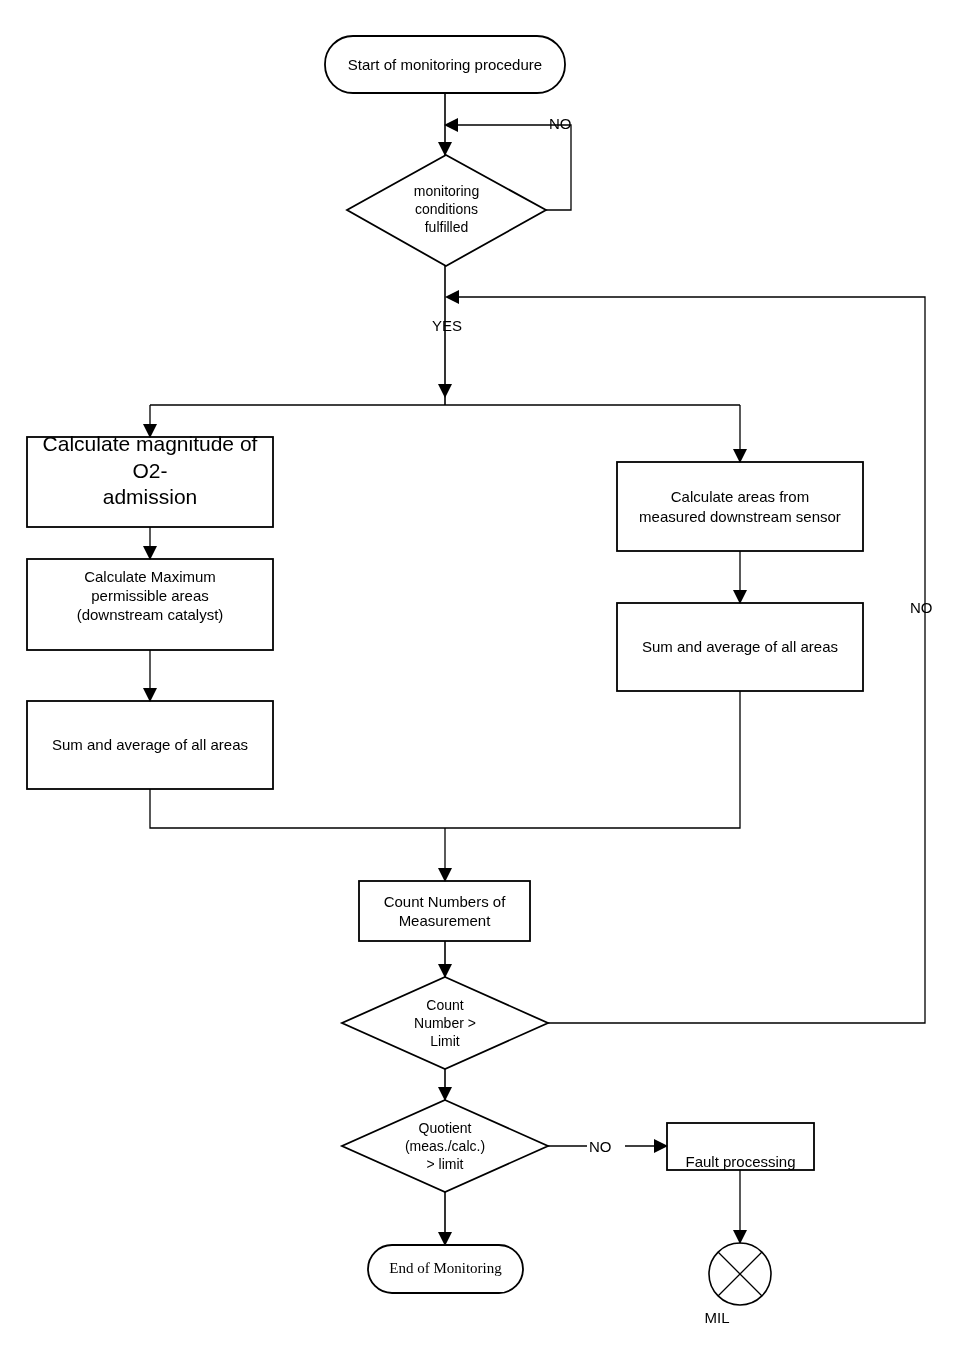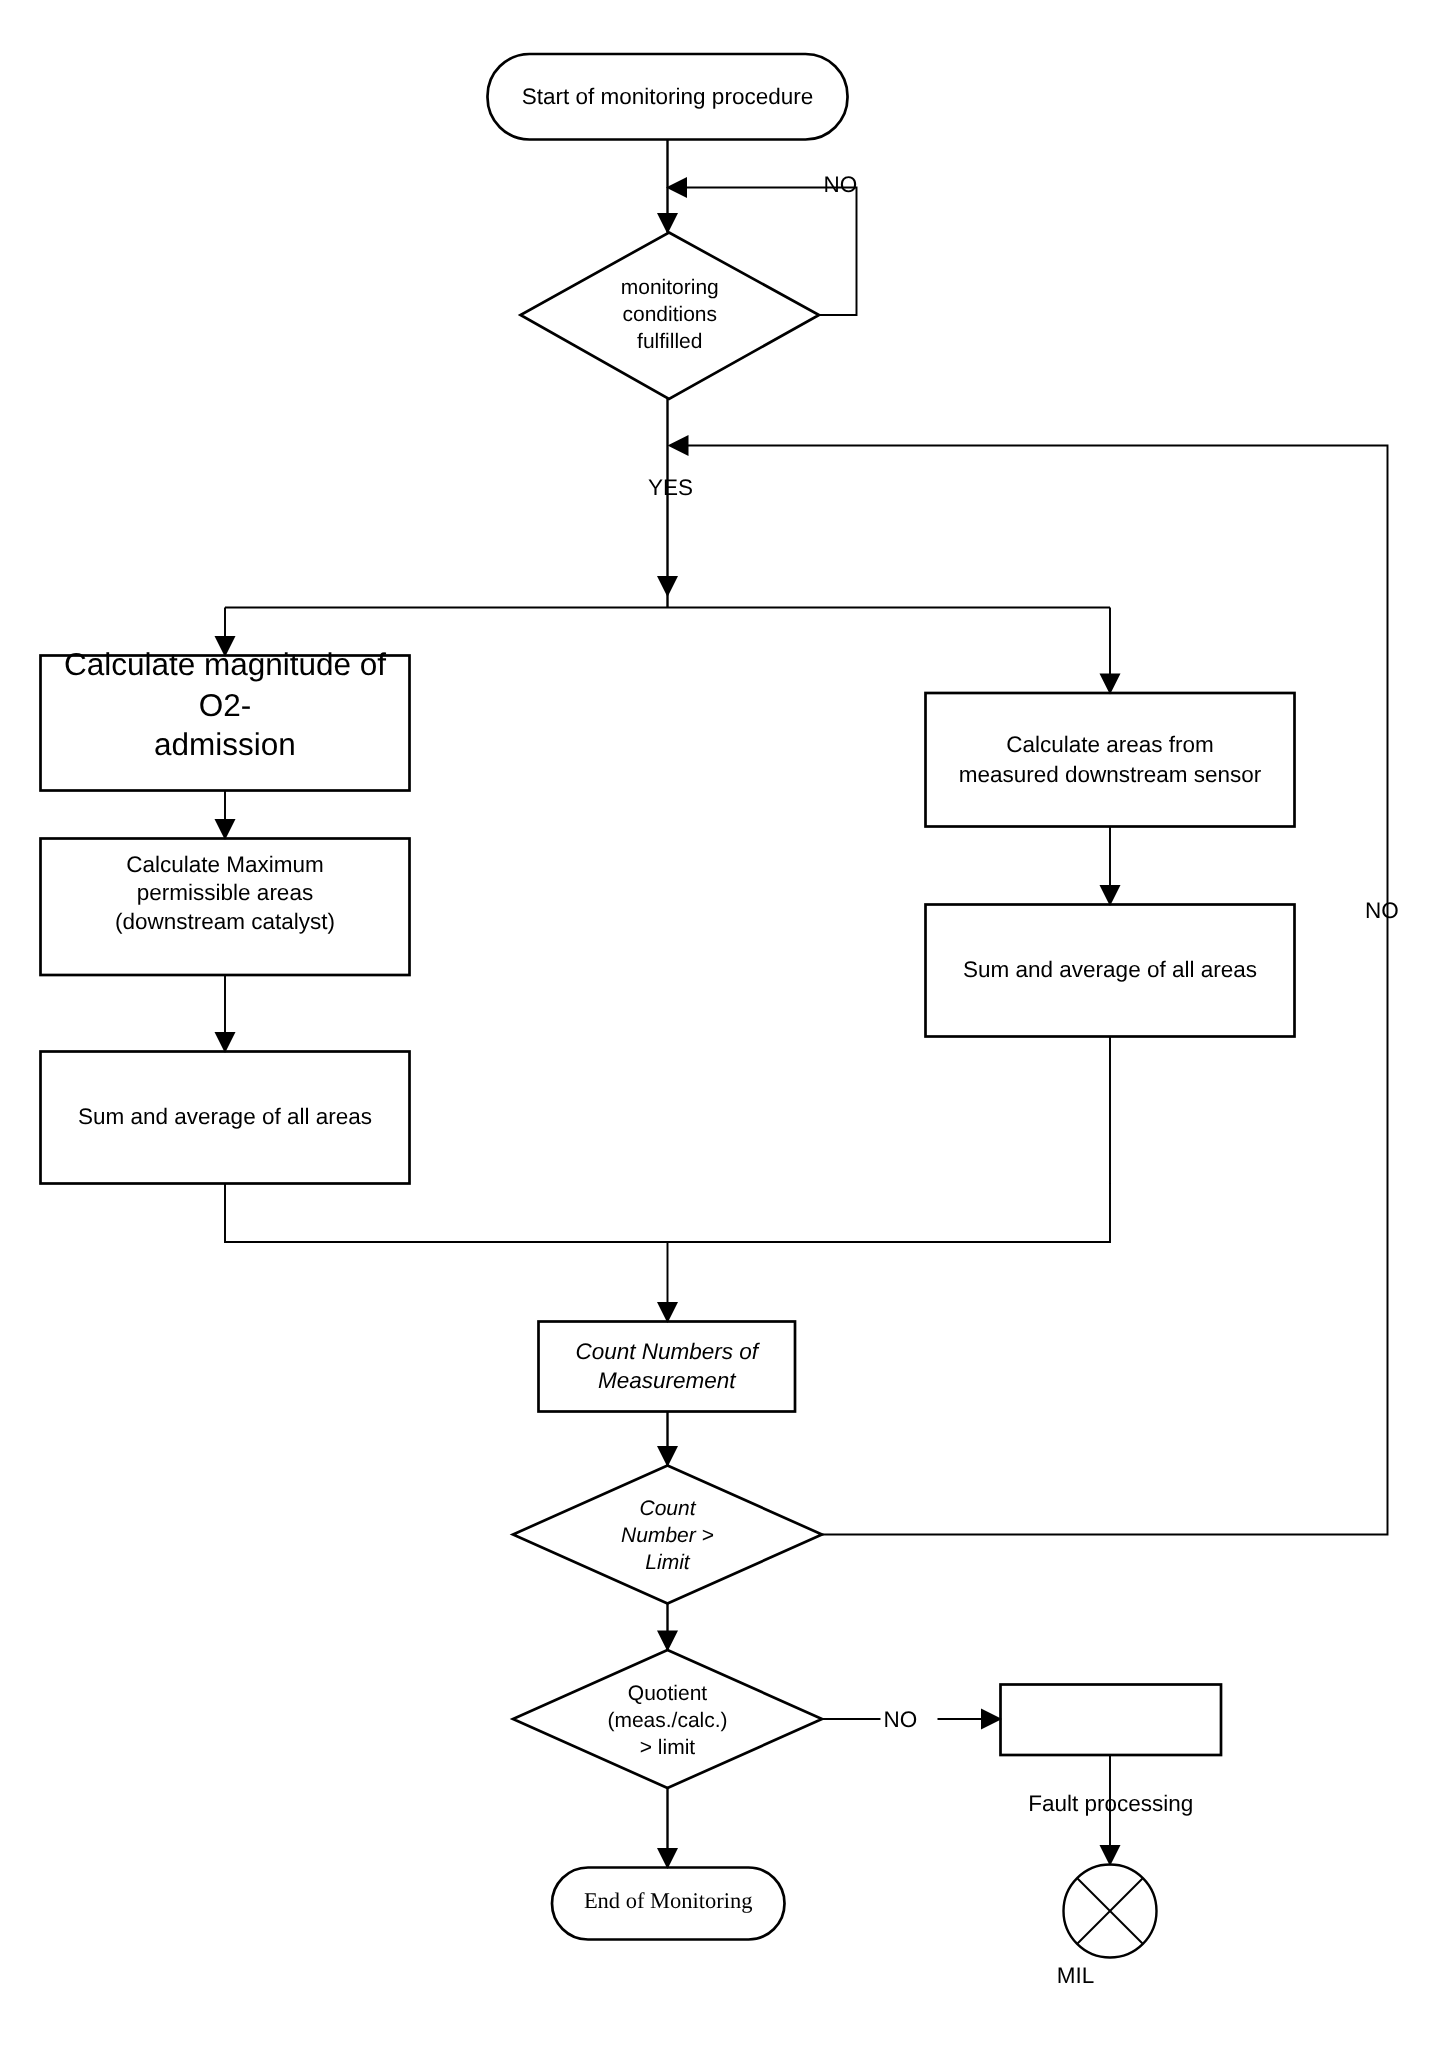--- a/index.html
+++ b/index.html
@@ -141,32 +141,32 @@
 permissible areas
 (downstream catalyst)</div>
 
 <div class="node-label" style="left:33px;top:701px;width:234px;height:88px;font-size:15px;">Sum and average of all areas</div>
 
 <div class="node-label" style="left:621px;top:462px;width:238px;height:89px;font-size:15px;">Calculate areas from
 measured downstream sensor</div>
 
 <div class="node-label" style="left:621px;top:603px;width:238px;height:88px;font-size:15px;">Sum and average of all areas</div>
 
-<div class="node-label" style="left:359px;top:881px;width:171px;height:60px;font-size:15px;font-style:italic;">Count Numbers of
+<div class="node-label" style="left:359px;top:881px;width:171px;height:60px;font-size:15px;">Count Numbers of
 Measurement</div>
 
-<div class="node-label" style="left:345px;top:981px;width:200px;height:86px;font-size:14px;font-style:italic;">Count
+<div class="node-label" style="left:345px;top:981px;width:200px;height:86px;font-size:14px;">Count
 Number &gt;
 Limit</div>
 
 <div class="node-label" style="left:345px;top:1104px;width:200px;height:86px;font-size:14px;">Quotient
 (meas./calc.)
 &gt; limit</div>
 
-<div class="node-label" style="left:667px;top:1179px;width:147px;height:47px;font-size:15px;">Fault processing</div>
+<div class="node-label" style="left:667px;top:1138px;width:147px;height:47px;font-size:15px;">Fault processing</div>
 
 <div class="node-label" style="left:368px;top:1245px;width:155px;height:48px;font-size:15px;font-family:Liberation Serif, serif;">End of Monitoring</div>
 
 <div class="node-label" style="left:682px;top:1308px;width:70px;height:20px;font-size:15px;">MIL</div>
 
 <div class="edge-label" style="left:549px;top:116px;">NO</div>
 
 <div class="edge-label" style="left:432px;top:318px;">YES</div>
 
 <div class="edge-label" style="left:910px;top:600px;">NO</div>

